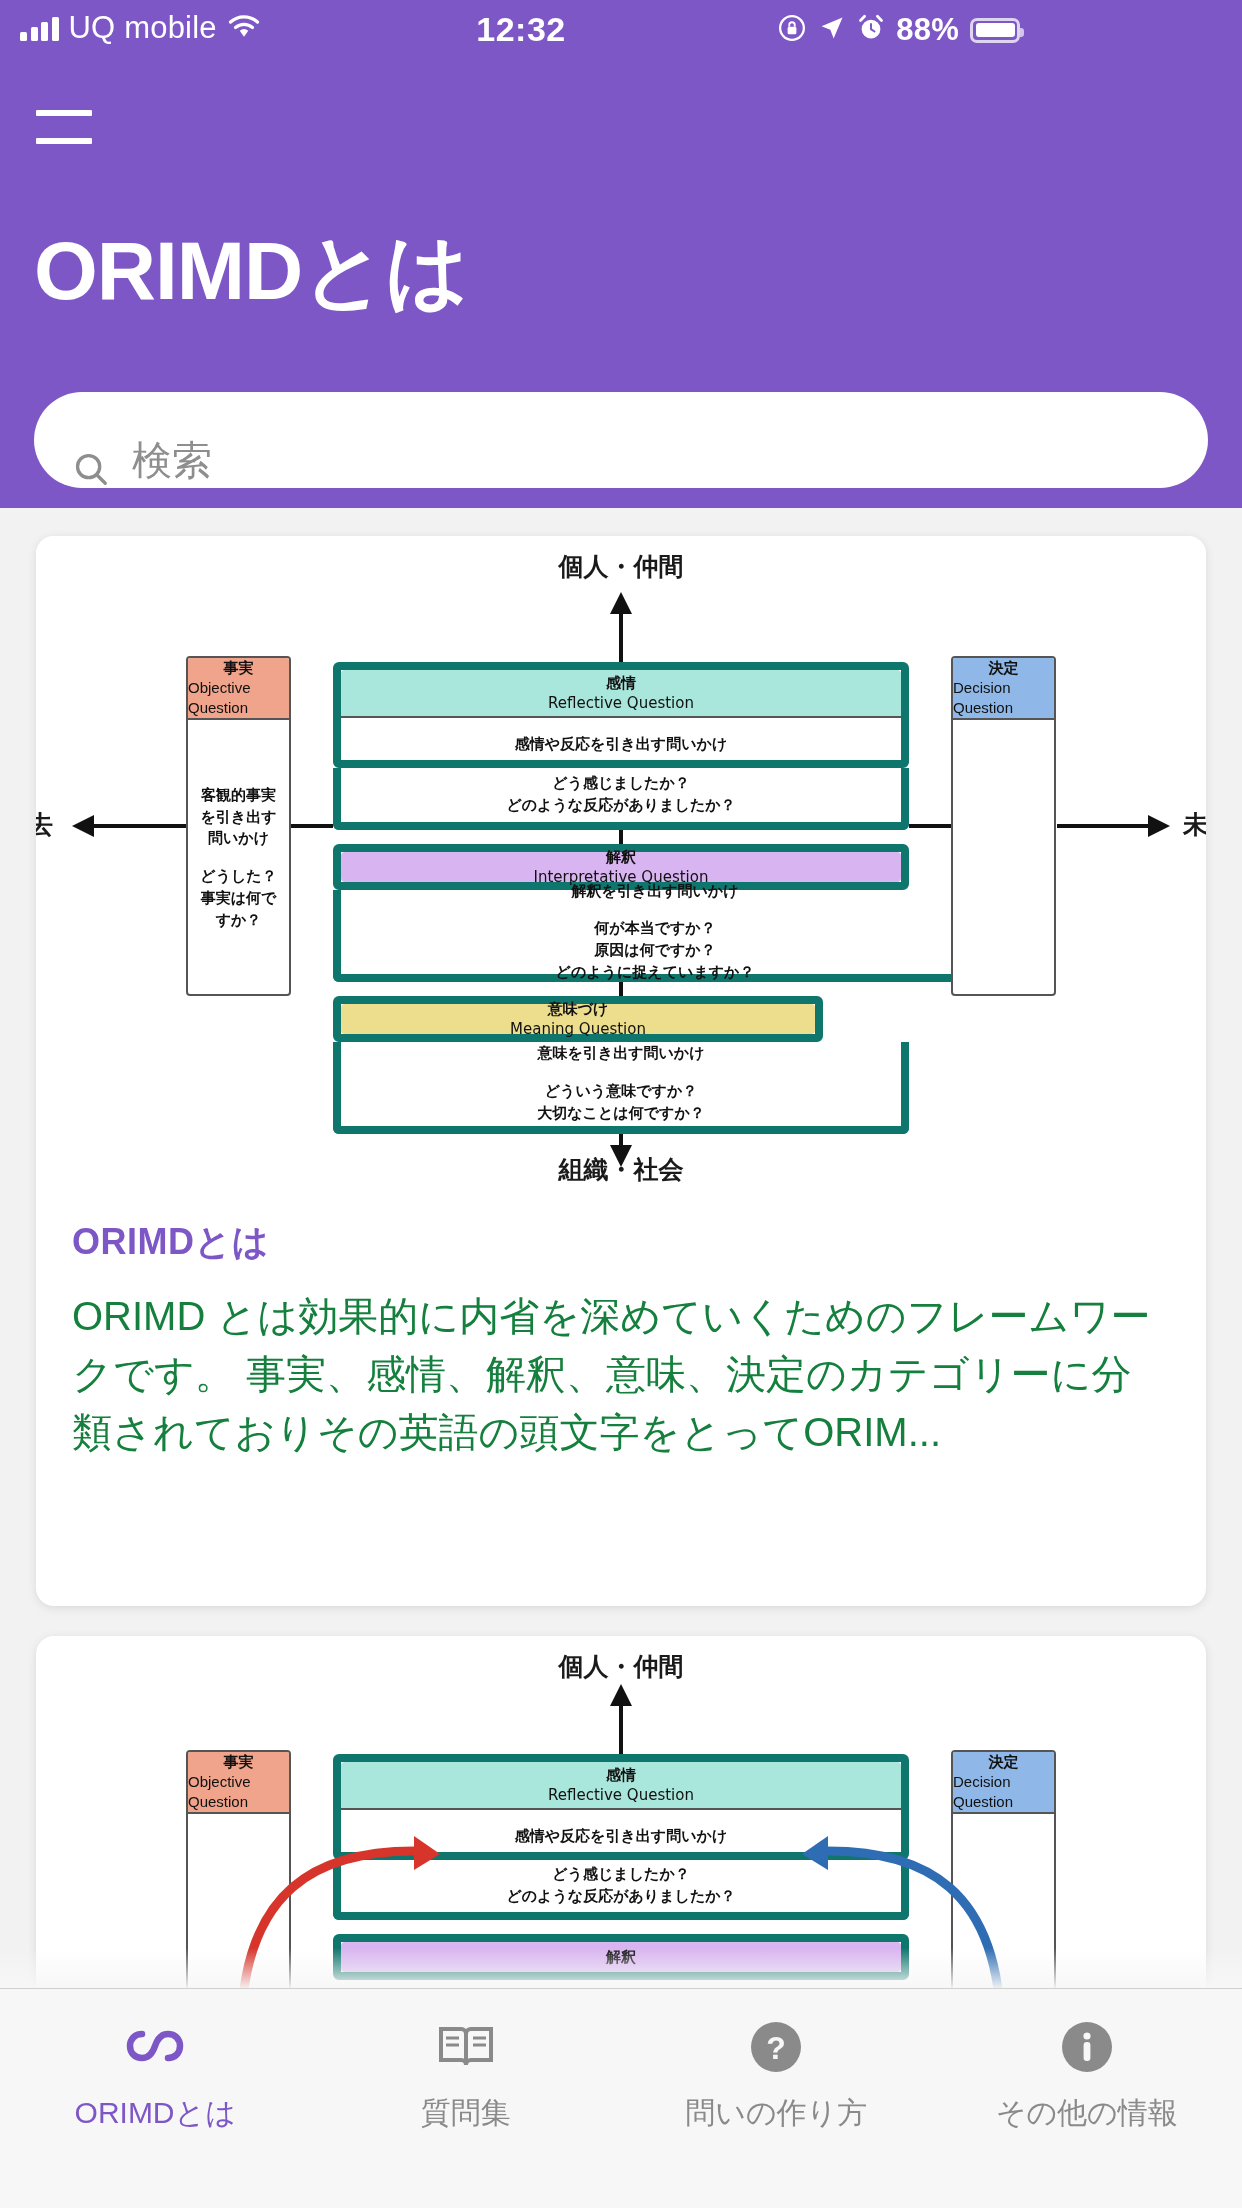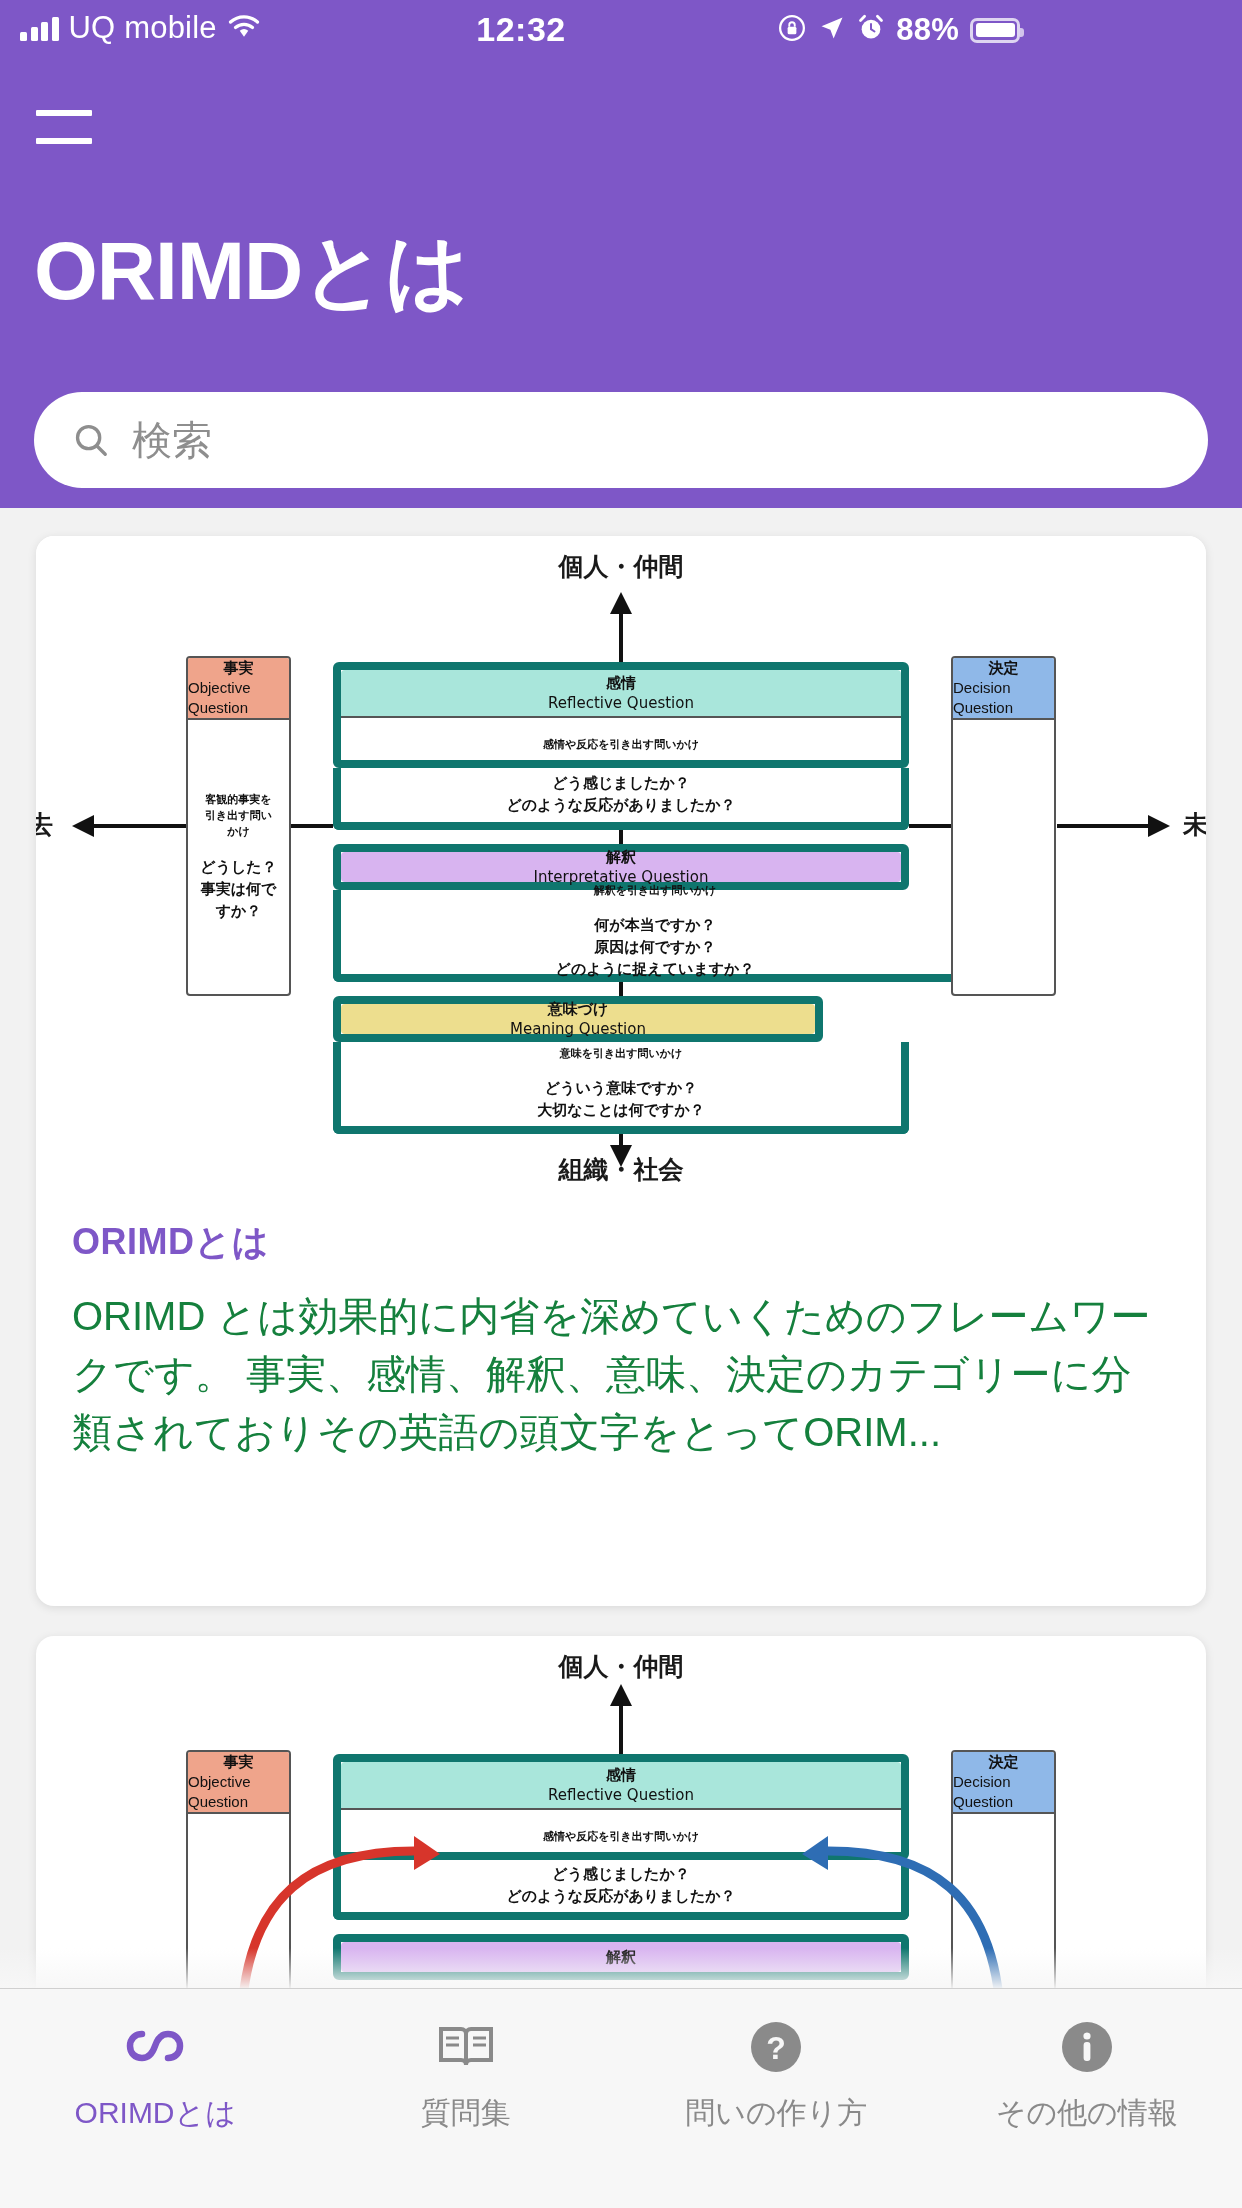--- a/index.html
+++ b/index.html
@@ -41,21 +41,21 @@
   .hamburger i { display:block; height: 6px; background:#fff; border-radius:1px; }
 
   .page-title {
     position:absolute; left: 34px; top: 230px;
     font-size: 82px; font-weight: 700; color:#fff; line-height: 1;
     letter-spacing: -1px;
   }
 
   .searchbar {
     position:absolute; left: 34px; top: 392px; width: 1174px; height: 96px;
-    background:#fff; border-radius: 48px; display:flex; align-items:center; padding: 0 38px;
+    background:#fff; border-radius: 48px; display:flex; align-items:flex-end; padding: 0 38px;
   }
   .mag { width: 38px; height: 38px; flex:0 0 auto; margin-right: 22px; }
   .search-ph { font-size: 40px; color:#8e8e8e; }
 
   
   .content { position:absolute; left:0; top: 508px; width: 1242px; height: 1480px; background:#f2f2f2; }
 
   .card {
     position:absolute; left: 36px; width: 1170px; background:#fff;
     border-radius: 18px; box-shadow: 0 2px 10px rgba(0,0,0,.10);
@@ -87,21 +87,21 @@
                 border-left: 22px solid #111; }
 
   .col { position:absolute; border: 8px solid #0f766e; background:#fff; border-radius: 6px; }
   .col-head { border-radius: 4px 4px 0 0; border-bottom:2px solid #555;
               display:flex; flex-direction:column; align-items:center; justify-content:center;
               font-family:"DejaVu Sans", sans-serif; }
   .ch-ja { font-size: 15px; font-weight: 700; color:#111; line-height:1.35; }
   .ch-en { font-size: 15px; color:#111; line-height:1.35; }
   .col-body { display:flex; flex-direction:column; align-items:center; justify-content:center;
               text-align:center; font-family:"DejaVu Sans", sans-serif; padding: 6px 10px; }
-  .cb-lead { font-size: 11px; color:#111; font-weight:600; line-height:1.45; }
+  .cb-lead { font-size: 15px; color:#111; font-weight:600; line-height:1.45; }
   .cb-q { font-size: 15px; color:#111; font-weight:600; line-height:1.45; margin-top: 16px; }
 
   
   .side { position:absolute; border:2px solid #555; background:#fff; border-radius:4px;
           display:flex; flex-direction:column; }
   .side-head { height: 62px; border-bottom: 2px solid #555; display:flex; flex-direction:column;
                align-items:center; justify-content:center; border-radius:2px 2px 0 0; }
   .side-body { flex:1; display:flex; flex-direction:column; align-items:center; justify-content:center;
                text-align:center; padding: 0 12px; }
 

